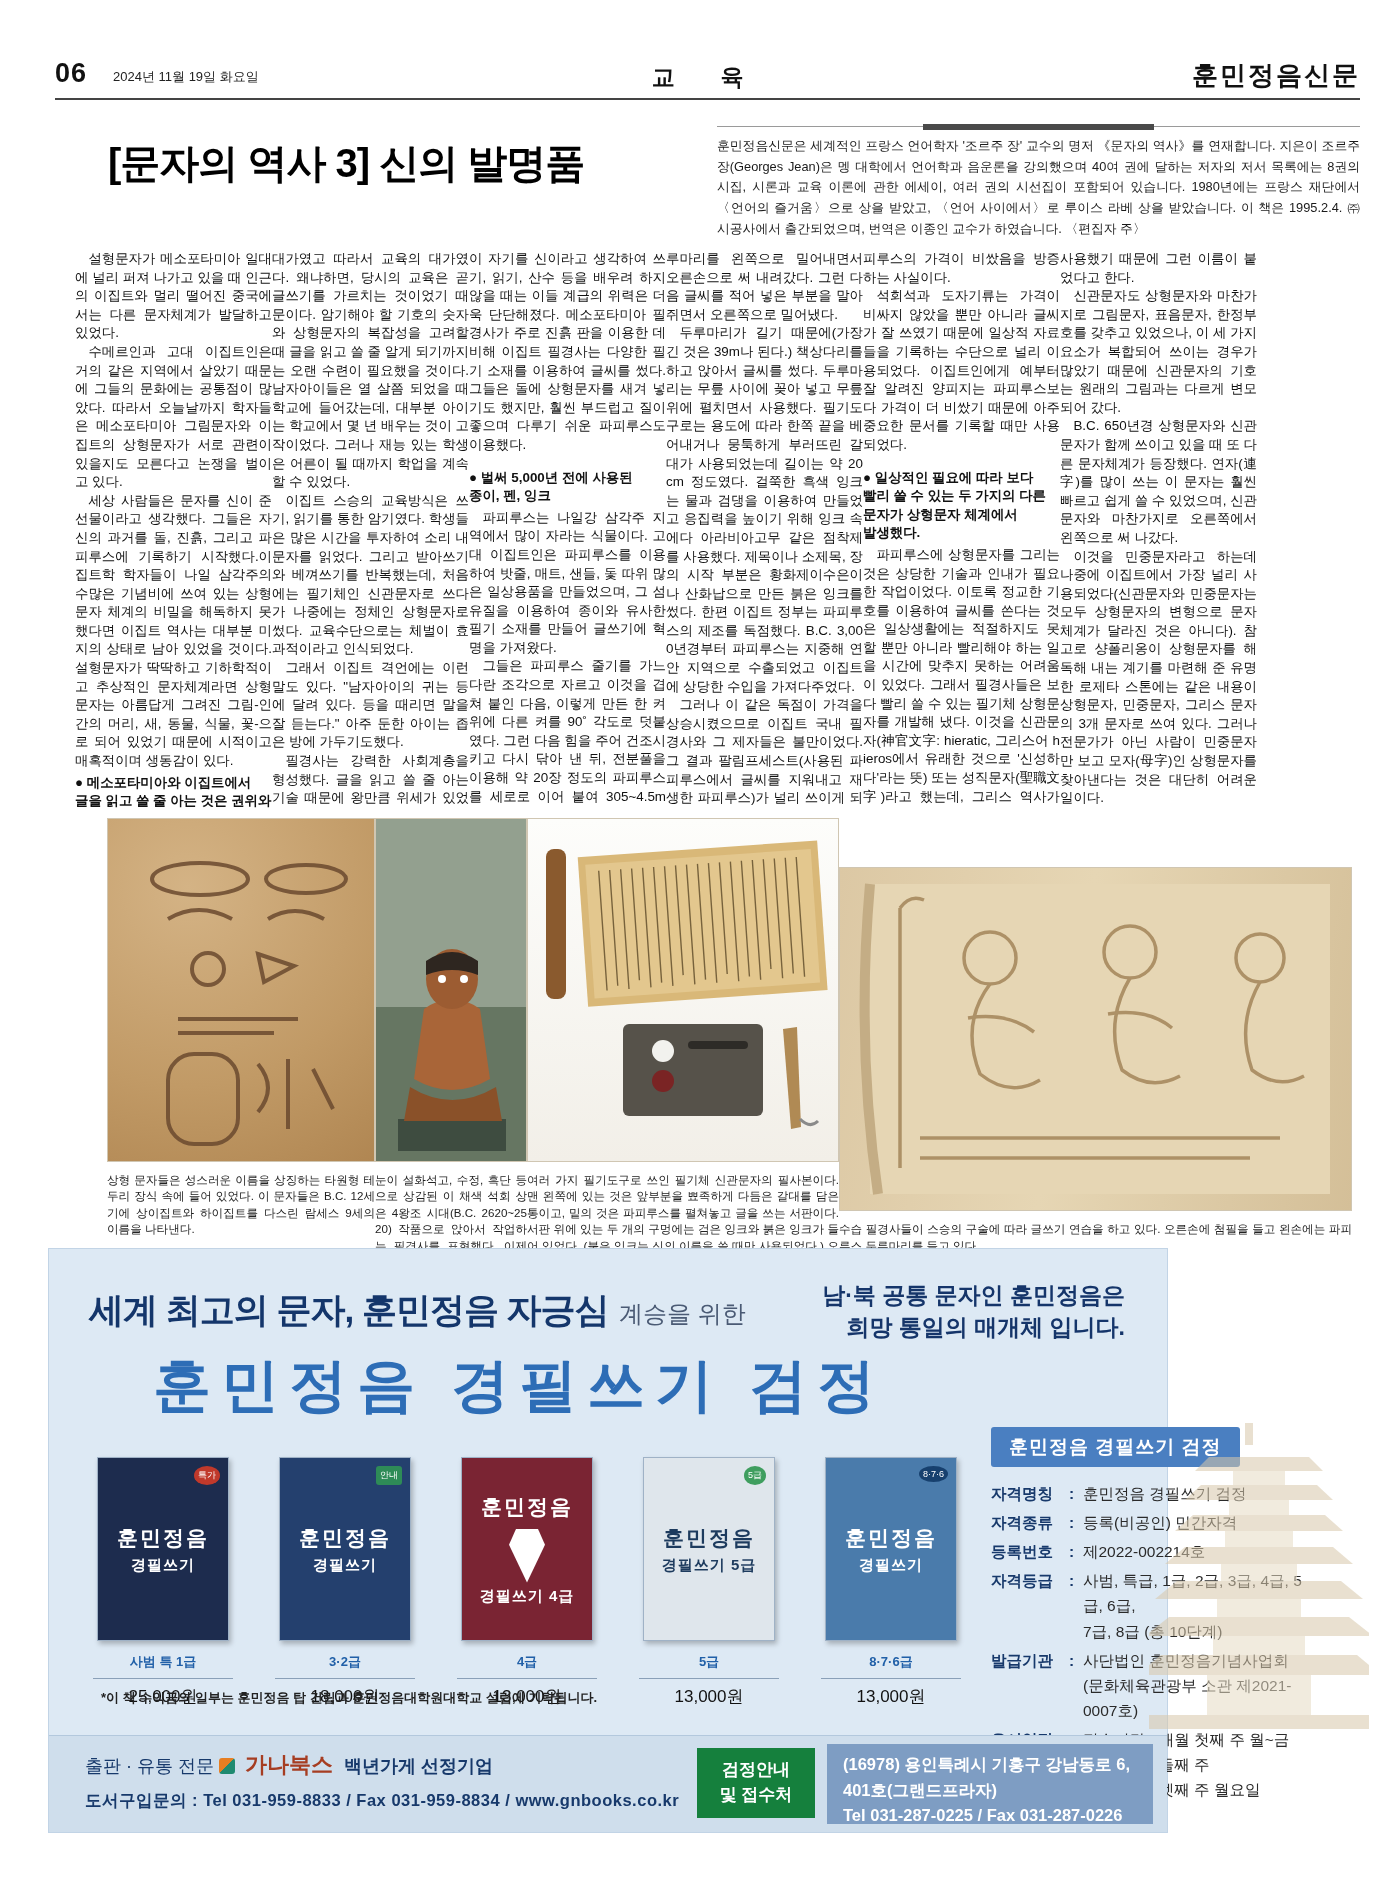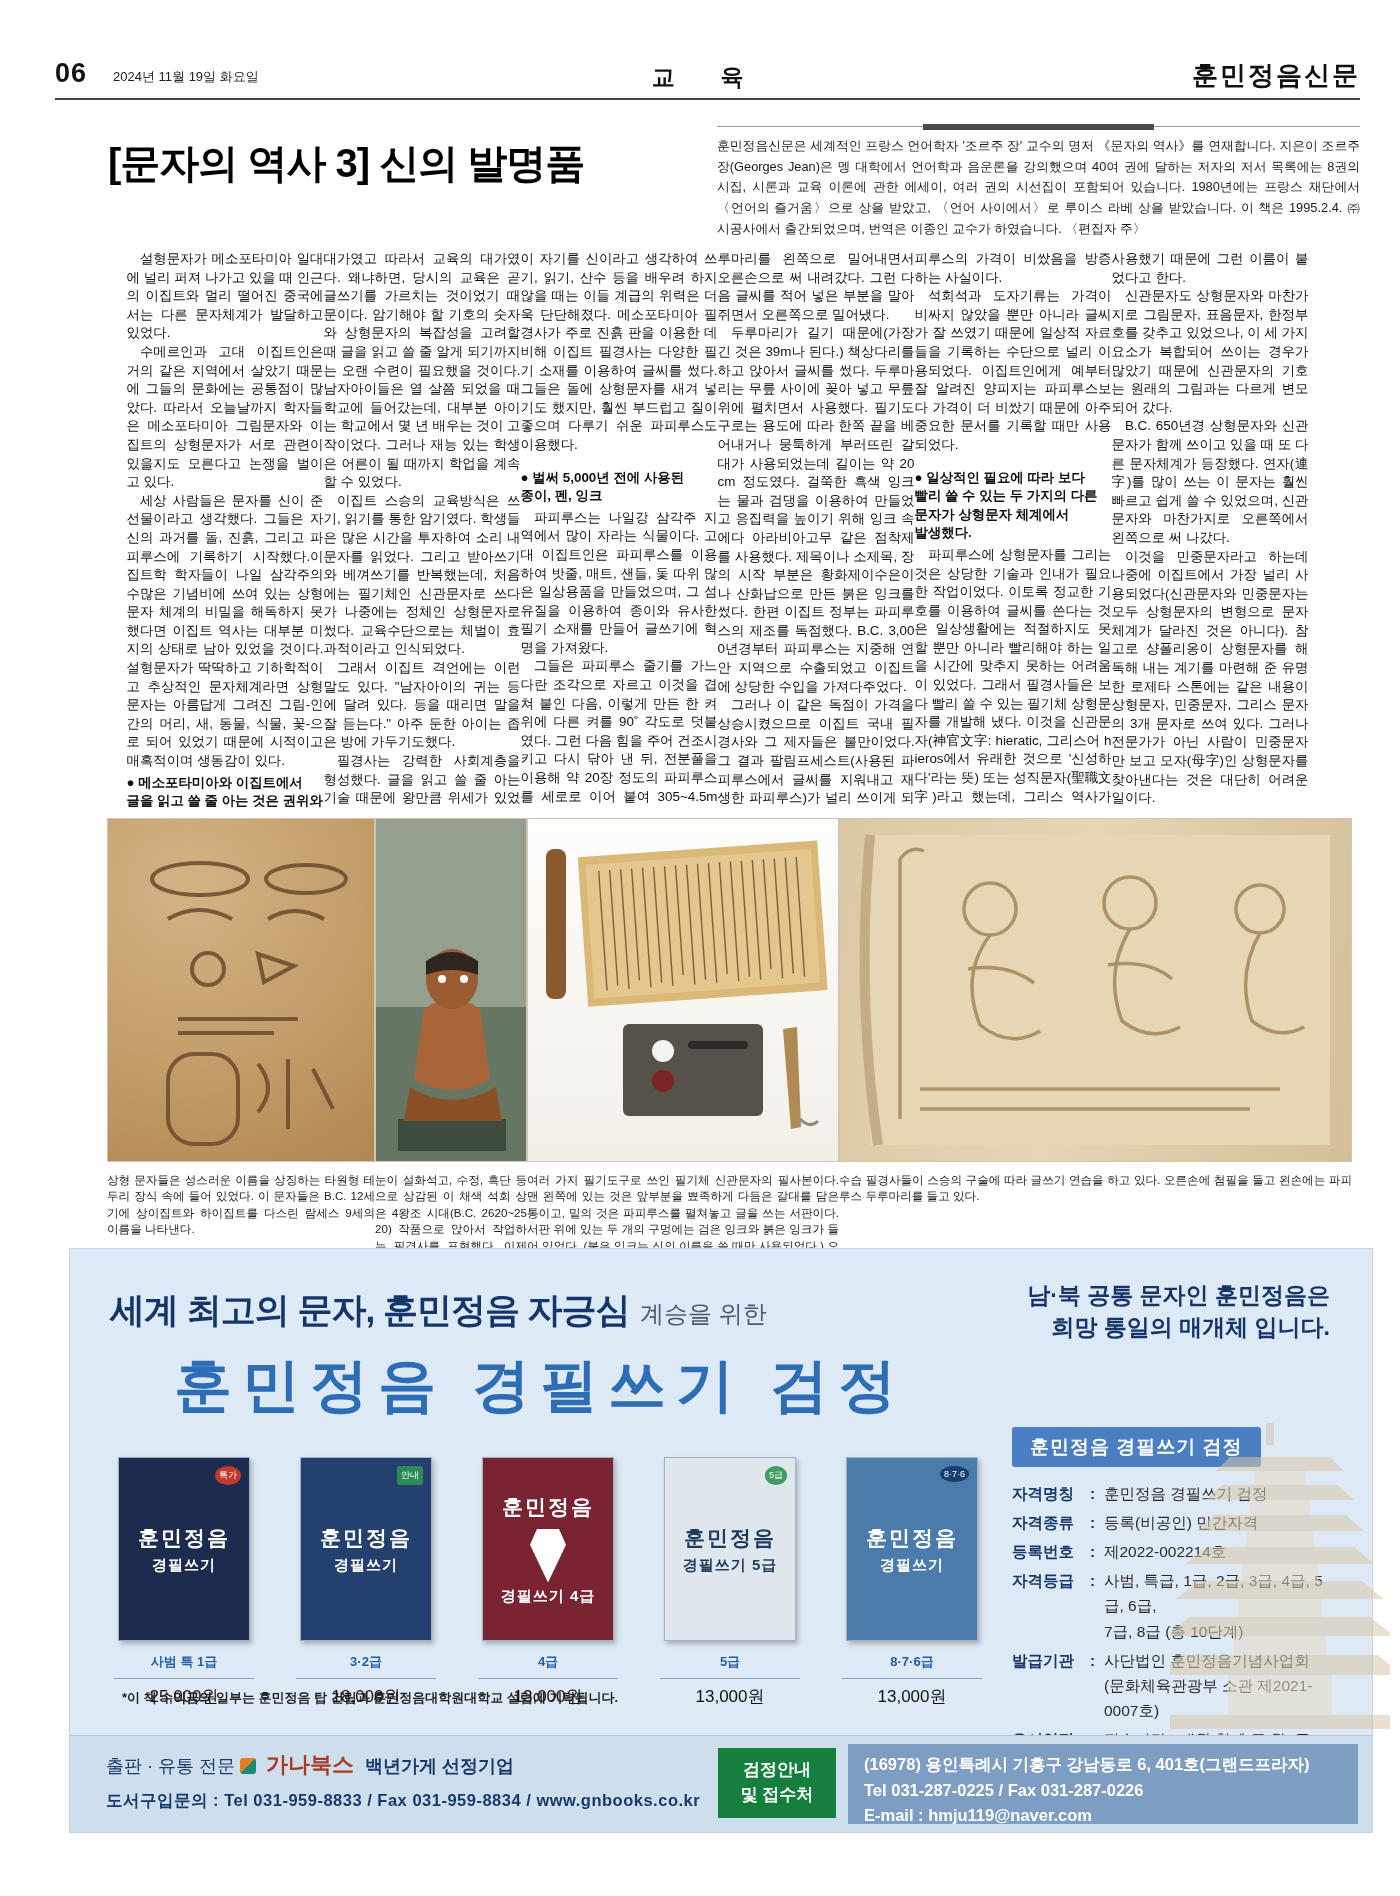--- a/index.html
+++ b/index.html
@@ -15,39 +15,39 @@
   .brand{position:absolute;right:0;top:6px;font-size:26px;font-weight:bold;
         font-family:"Liberation Serif","DejaVu Serif",serif;letter-spacing:2px;}
   
   .headline{position:absolute;left:108px;top:136px;width:600px;font-size:40px;font-weight:bold;
         letter-spacing:-1px;color:#000;}
   .introbox{position:absolute;left:717px;top:126px;width:643px;border-top:1px solid #9a9a9a;padding-top:9px;}
   .introbox::before{content:"";position:absolute;top:-3px;left:32%;width:36%;height:6px;background:#4a4a4a;}
   .introtext{font-size:12.8px;line-height:1.62;text-align:justify;color:#1a1a1a;word-break:keep-all;}
   
   .cols{position:absolute;left:75px;top:250px;width:1285px;height:558px;display:flex;
-        justify-content:center;}
+        justify-content:flex-start;}
   .col{width:197px;font-size:13.4px;line-height:18.6px;text-align:justify;word-break:break-all;
         overflow:hidden;height:558px;}
   .col p{margin:0;}
   .col p.indent{text-indent:1em;}
   .col p.lead{font-weight:bold;text-align:left;word-break:keep-all;margin:3px 0;}
   .col p.gap{margin-top:14px;}
   
   .photos{position:absolute;left:75px;top:818px;width:1190px;display:flex;justify-content:space-between;padding-left:32px;}
   .fig{display:flex;flex-direction:column;}
   .figimg{height:342px;position:relative;overflow:hidden;border:1px solid #d0c6b2;}
   .figcap{margin-top:10px;font-size:11.6px;line-height:1.42;text-align:justify;color:#222;word-break:break-all;}
-  .f1{width:268px;} .f2{width:152px;} .f3{width:312px;} .f4{width:513px;}
+  .f1{width:268px;} .f2{width:152px;} .f3{width:312px;} .f4{width:513px;justify-content:center;}
   .f1 .figimg{background:radial-gradient(circle at 30% 20%,#d4b385,#c19a66 60%,#b08652);}
   .f2 .figimg{background:linear-gradient(#93a08f 0 55%,#667662 55% 100%);}
   .f3 .figimg{background:linear-gradient(#fdfdfb,#f2efe8);}
   .f4 .figimg{background:linear-gradient(100deg,#dcc8a4,#e6d6b4 45%,#d4bf98);}
   
-  .ad{position:absolute;left:69px;top:1248px;width:1304px;height:585px;background:#dde9f4;
+  .ad{position:absolute;left:48px;top:1248px;width:1120px;height:585px;background:#dde9f4;
       border:1px solid #c2d4e6;box-sizing:border-box;}
   .ad-head{position:absolute;left:40px;top:38px;}
   .ad-head .big{font-size:35px;font-weight:bold;color:#14366b;letter-spacing:-1px;}
   .ad-head .small{font-size:24px;color:#4a5a74;margin-left:6px;}
   .ad-slogan{position:absolute;right:42px;top:30px;text-align:right;font-size:23px;font-weight:bold;
       color:#15356a;line-height:1.4;white-space:pre-line;}
   .ad-title{position:absolute;left:0;top:98px;width:940px;text-align:center;font-size:58px;
       font-weight:bold;color:#2d6db6;letter-spacing:10px;}
   
   .books{position:absolute;left:38px;top:208px;width:880px;display:flex;justify-content:space-between;}

